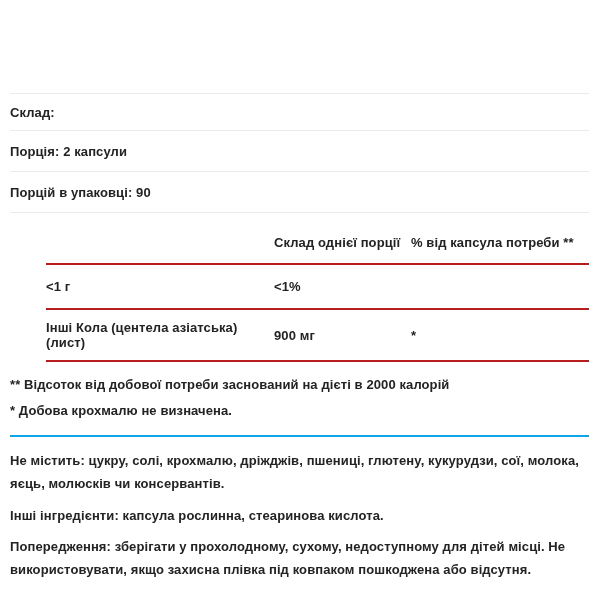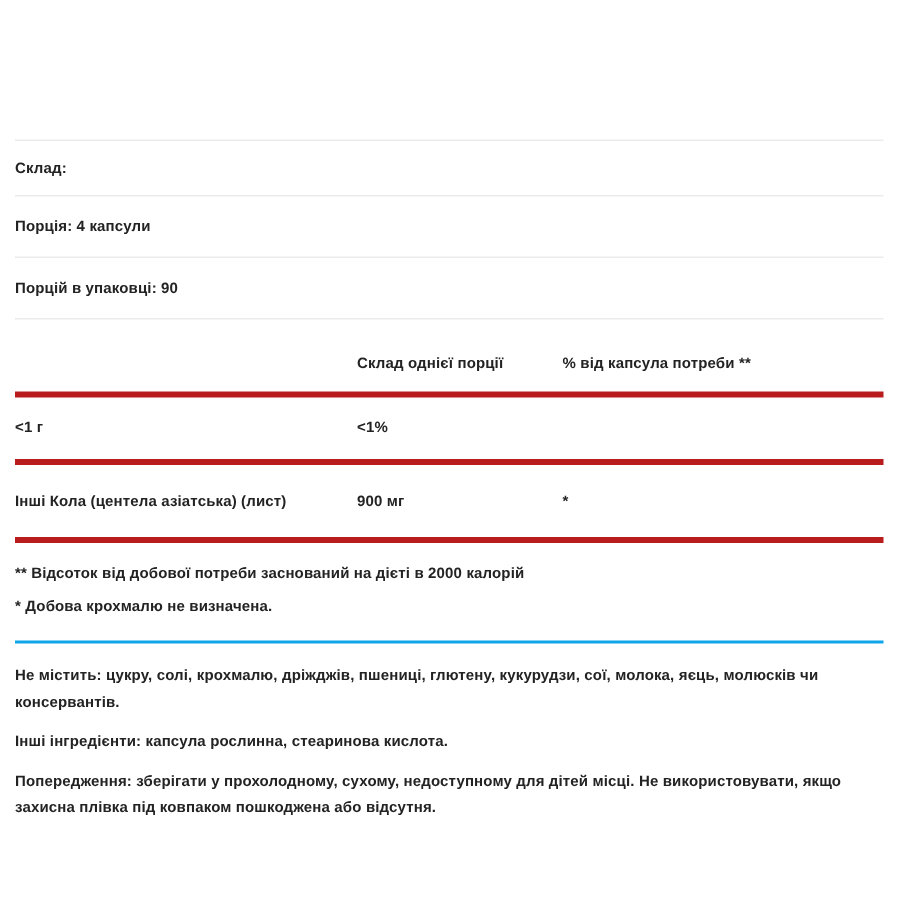--- a/index.html
+++ b/index.html
@@ -6,38 +6,39 @@
   html, body {
     width: 600px; height: 600px;
     background: #ffffff;
     font-family: "Liberation Sans", "DejaVu Sans", sans-serif;
     color: #232323;
     overflow: hidden;
   }
   .panel {
     position: absolute;
     left: 10px; right: 11px; top: 0;
-    font-size: 10px;
+    font-size: 13px;
     font-weight: 700;
     letter-spacing: .1px;
   }
   .spacer-top { height: 93px; }
   .rule { border-top: 1px solid #ebebeb; }
   .info-row {
     display: flex; align-items: center;
     border-bottom: 1px solid #ebebeb;
   }
   .info-row.r1 { height: 37px; }
   .info-row.r2 { height: 41px; }
   .info-row.r3 { height: 41px; }
   .tbl-row {
     display: grid;
     grid-template-columns: 228px 137px 1fr;
     align-items: center;
-    border-bottom: 4px solid #b91c1c;
+    border-bottom: 2px solid #b91c1c;
+    margin-left: 36px;
   }
   .tbl-row.hdr { height: 52px; align-items: end; padding-bottom: 13px; }
   .tbl-row.d1 { height: 45px; }
   .tbl-row.d2 { height: 52px; }
   .footnotes {
     border-bottom: 2px solid #0ea5e9;
     padding: 15px 0 17px 0;
   }
   .footnotes .fn + .fn { margin-top: 11px; }
   .other {
@@ -52,21 +53,21 @@
 <div class="panel">
 
   <div class="spacer-top"></div>
   <div class="rule"></div>
 
   <div class="info-row r1">
     <span>Склад:</span>
   </div>
 
   <div class="info-row r2">
-    <span>Порція: 4 капсули</span>
+    <span>Порція: 2 капсули</span>
   </div>
 
   <div class="info-row r3">
     <span>Порцій в упаковці: 90</span>
   </div>
 
   <div class="tbl-row hdr">
     <span class="cell"></span>
     <span class="cell">Склад однієї порції</span>
     <span class="cell">% від капсула потреби **</span>

